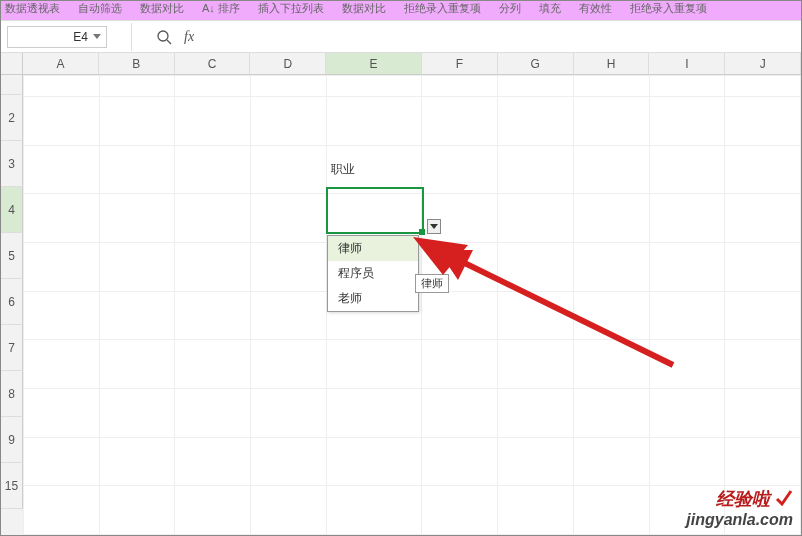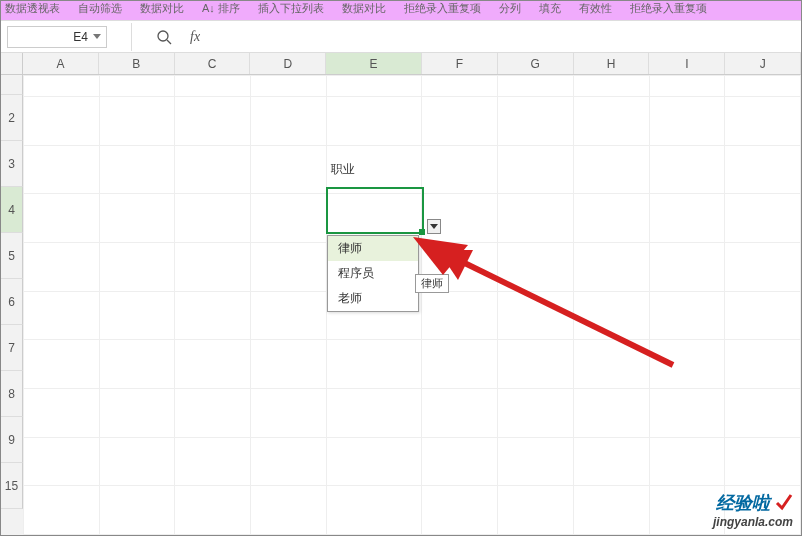--- a/index.html
+++ b/index.html
@@ -6,21 +6,21 @@
   *{box-sizing:border-box}
   .frame{width:802px;height:536px;border:1px solid #888;position:relative;overflow:hidden;background:#fff}
 
   .ribbon{height:20px;background:#f0abfc;border-bottom:1px solid #ddd;white-space:nowrap;overflow:hidden;font-size:11px;color:#666;padding-left:4px;display:flex;align-items:flex-start;gap:18px}
   .ribbon span{display:inline-block}
 
   .bar{height:32px;border-bottom:1px solid #ddd;display:flex;align-items:center;background:#fff;position:relative}
   .namebox{width:100px;height:22px;margin-left:6px;border:1px solid #ccc;display:flex;align-items:center;justify-content:flex-end;padding:0 18px 0 6px;position:relative;background:#fff}
   .namebox .dd{position:absolute;right:4px;top:5px;width:10px;height:10px;display:flex;align-items:center;justify-content:center}
   .vsep{width:1px;height:28px;background:#ddd;margin:0 24px}
-  .fxicon{display:flex;align-items:flex-end;gap:18px;color:#555}
+  .fxicon{display:flex;align-items:flex-end;gap:12px;color:#555}
   .fxzoom svg{display:block}
   .fxlabel{font-style:italic;font-family:serif;font-size:14px}
   .fxinput{flex:1;height:22px;border:none;margin-left:6px}
 
   .select-corner{position:absolute;left:0;top:52px;width:22px;height:22px;border-right:1px solid #ccc;border-bottom:1px solid #ccc;background:#f2f2f2}
   .col-headers{position:absolute;left:22px;top:52px;right:0;height:22px;display:flex;background:#f2f2f2;border-bottom:1px solid #ccc}
   .col{width:76px;border-right:1px solid #ddd;text-align:center;line-height:22px;color:#555}
   .col.active{background:#d9ead3}
   .row-headers{position:absolute;left:0;top:74px;width:22px;bottom:0;background:#f2f2f2}
   .row{height:46px;border-bottom:1px solid #ddd;border-right:1px solid #ccc;text-align:center;color:#555;display:flex;align-items:center;justify-content:center}
@@ -42,23 +42,23 @@
 
   .dropdown{position:absolute;border:1px solid #999;background:#fff;font-size:12px;box-shadow:1px 1px 3px rgba(0,0,0,.15)}
   .dropdown .opt{padding:4px 10px;min-width:90px;cursor:default}
   .dropdown .opt.hover{background:#e8f2dc}
 
   .tooltip{position:absolute;border:1px solid #999;background:#fff;color:#333;font-size:11px;padding:1px 5px}
 
   .arrow{position:absolute;pointer-events:none}
 
   .watermark{position:absolute;right:8px;bottom:6px;text-align:right;font-weight:700;font-style:italic}
-  .watermark .cn{font-size:18px;color:#0369a1}
+  .watermark .cn{font-size:18px;color:#b91c1c}
   .watermark .cn svg{vertical-align:-2px}
-  .watermark .en{font-size:12px;color:#444;font-style:italic}
+  .watermark .en{font-size:16px;color:#444;font-style:italic}
 </style>
 </head>
 <body>
 <div class="frame">
 
   <div class="ribbon">
     <span>数据透视表</span>
     <span>自动筛选</span>
     <span>数据对比</span>
     <span>A↓ 排序</span>

